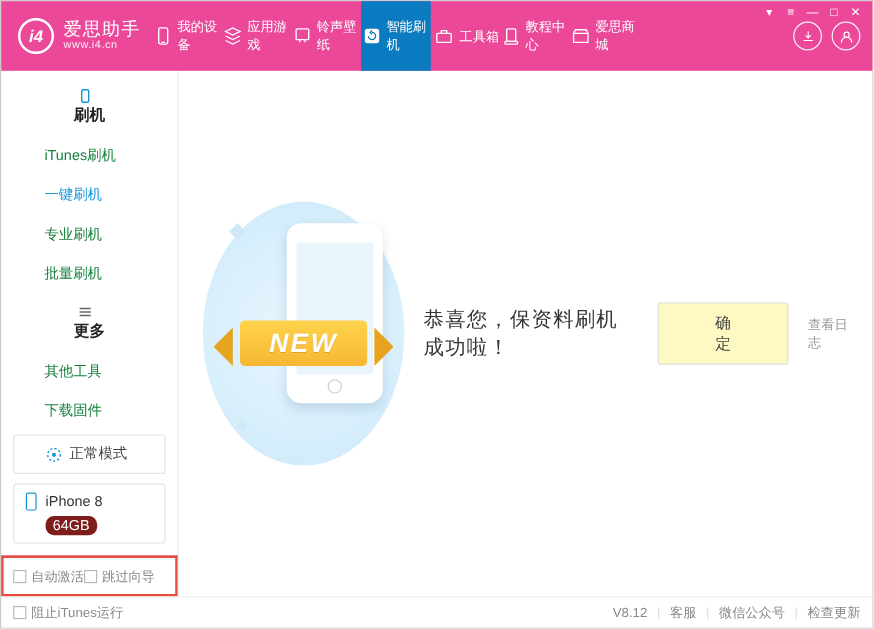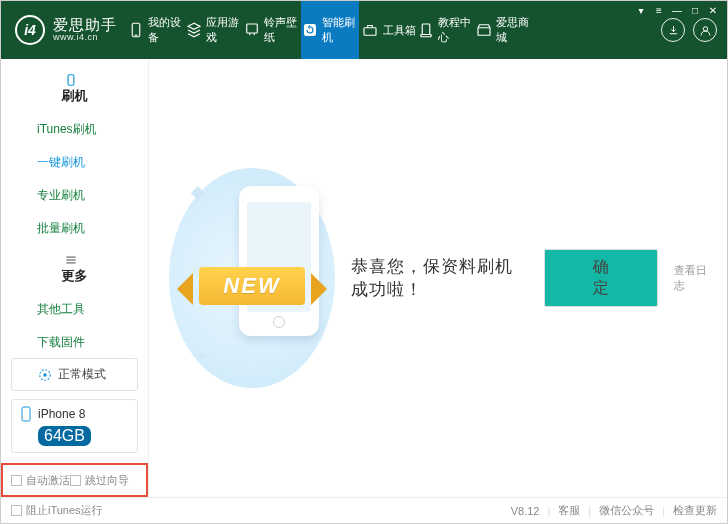--- a/index.html
+++ b/index.html
@@ -1,20 +1,20 @@
 <!DOCTYPE html>
 <html><head>
   <meta charset="utf-8">
   <style>
     * { margin: 0; padding: 0; box-sizing: border-box; }
     body { font-family: "Microsoft YaHei", Arial, sans-serif; font-size: 12px; color: #333; }
     .app { width: 728px; height: 524px; border: 1px solid #ccc; display: flex; flex-direction: column; background: #fff; position: relative; }
     
     
-    .topbar { height: 58px; background: #14532d; display: flex; align-items: stretch; color: #fff; }
+    .topbar { height: 58px; background: #ec4899; display: flex; align-items: stretch; color: #fff; }
     .logo-block { display: flex; align-items: center; padding: 0 10px 0 14px; }
     .logo-circle { width: 30px; height: 30px; border: 2px solid #fff; border-radius: 50%; display: flex; align-items: center; justify-content: center; font-weight: bold; font-size: 14px; font-style: italic; }
     .logo-text { margin-left: 8px; line-height: 1.1; }
     .logo-text .cn { font-size: 15px; letter-spacing: 1px; }
     .logo-text .en { font-size: 9px; opacity: .9; letter-spacing: .5px; }
     .nav { display: flex; flex: 1; }
     .nav-item { width: 58px; display: flex; align-items: center; justify-content: center; cursor: pointer; font-size: 11px; gap: 3px; }
     .nav-item.active { background: #0a7bc0; }
     .nav-icon { width: 20px; height: 20px; display: flex; align-items: center; justify-content: center; }
     .nav-icon svg { width: 18px; height: 18px; fill: none; stroke: #fff; stroke-width: 1.5; }
@@ -34,21 +34,21 @@
     .side-header { display: flex; align-items: center; padding: 8px 14px; font-size: 13px; color: #222; font-weight: bold; flex-direction: column; }
     .side-header .hicon { width: 14px; height: 14px; margin-right: 8px; display: flex; align-items: center; justify-content: center; }
     .side-item { padding: 8px 14px 8px 36px; font-size: 12px; color: #15803d; cursor: pointer; }
     .side-item.active { color: #1296db; }
     
     .mode-box { margin: 0 10px 8px; border: 1px solid #e3e3e3; border-radius: 3px; padding: 7px 26px; display: flex; align-items: center; gap: 6px; font-size: 12px; color: #444; }
     .mode-box .dot { width: 14px; height: 14px; }
     .device-box { margin: 0 10px 10px; border: 1px solid #e3e3e3; border-radius: 3px; padding: 6px 8px; }
     .device-row { display: flex; align-items: center; gap: 6px; font-size: 12px; color: #333; margin-bottom: 4px; }
     .device-row svg { width: 12px; height: 16px; }
-    .badge { display: inline-block; background: #0369a1; color: #fff; font-size: 16px; padding: 1px 6px; border-radius: 7px; margin-left: 18px; }
+    .badge { display: inline-block; background: #7f1d1d; color: #fff; font-size: 12px; padding: 1px 6px; border-radius: 7px; margin-left: 18px; }
 
     .side-bottom { border-top: 1px solid #be185d; padding: 9px 10px; display: flex; font-size: 11px; color: #888; }
     .side-bottom.highlight { outline: 2px solid #e74c3c; outline-offset: -2px; }
     .cb { display: flex; align-items: center; gap: 4px; cursor: pointer; }
     .cb-box { width: 11px; height: 11px; border: 1px solid #bbb; background: #fff; }
 
     
     .main { flex: 1; display: flex; flex-direction: row; align-items: center; justify-content: center; padding: 20px; gap: 16px; }
     .illus { width: 220px; height: 220px; position: relative; }
     .disc { position: absolute; inset: 0; border-radius: 50%; background: radial-gradient(circle at 50% 50%, #e9f6fd 0%, #d8effc 60%, #c9e8fa 100%); }
@@ -56,21 +56,21 @@
     .phone { position: absolute; top: 18px; left: 70px; width: 80px; height: 150px; background: #fff; border-radius: 12px; box-shadow: 0 4px 10px rgba(0,60,120,.15); }
     .phone::before { content: ""; position: absolute; top: 16px; left: 8px; right: 8px; bottom: 24px; background: #eaf4fb; border-radius: 3px; }
     .phone::after { content: ""; position: absolute; bottom: 8px; left: 50%; transform: translateX(-50%); width: 10px; height: 10px; border: 1px solid #d0d0d0; border-radius: 50%; }
     .ribbon { position: absolute; top: 95px; left: 10px; right: 10px; height: 46px; display: flex; align-items: center; justify-content: center; }
     .ribbon-body { position: relative; background: linear-gradient(#ffd34d, #f7b733); color: #fff; font-weight: 900; font-size: 22px; letter-spacing: 2px; padding: 6px 24px; border-radius: 4px; font-style: italic; text-shadow: 0 1px 0 rgba(0,0,0,.15); }
     .ribbon-body::before, .ribbon-body::after { content: ""; position: absolute; top: 6px; width: 0; height: 0; border: 16px solid transparent; }
     .ribbon-body::before { left: -22px; border-right-color: #e6a41f; border-left: 0; }
     .ribbon-body::after { right: -22px; border-left-color: #e6a41f; border-right: 0; }
     
     .success-text { font-size: 17px; color: #333; letter-spacing: 1px; }
-    .ok-btn { border: 1px solid #ddd; background: #14b8a6; padding: 7px 44px; font-size: 16px; color: #444; cursor: pointer; border-radius: 2px; }
+    .ok-btn { border: 1px solid #ddd; background: #fef9c3; padding: 7px 44px; font-size: 13px; color: #444; cursor: pointer; border-radius: 2px; }
     .view-log { font-size: 11px; color: #999; cursor: pointer; }
 
     
     .statusbar { height: 26px; border-top: 1px solid #eee; display: flex; align-items: center; padding: 0 10px; font-size: 11px; color: #888; }
     .statusbar .left { display: flex; align-items: center; gap: 5px; }
     .statusbar .right { margin-left: auto; display: flex; align-items: center; gap: 8px; }
     .sep { color: #ddd; }
   </style>
 </head>
 <body>

